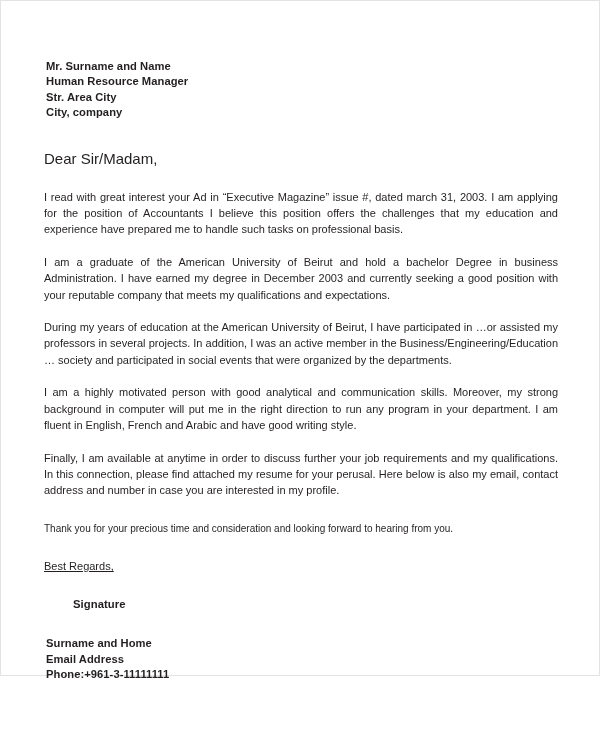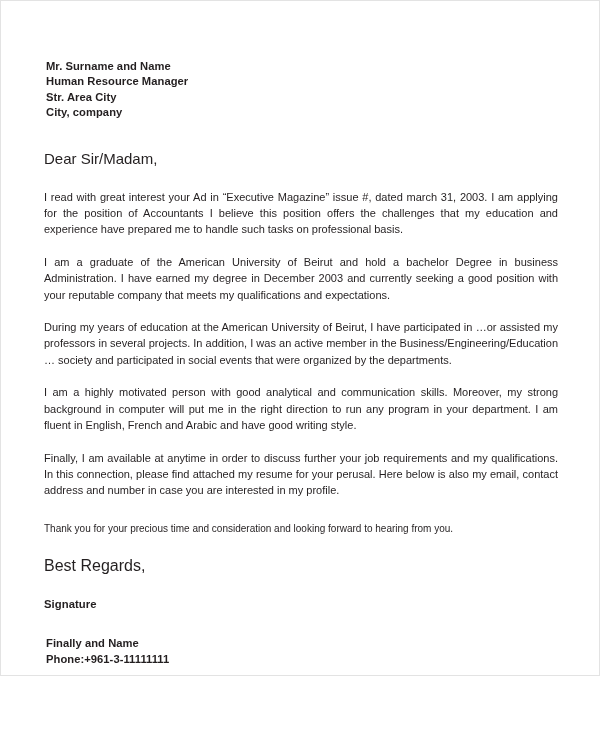--- a/index.html
+++ b/index.html
@@ -64,30 +64,32 @@
   }
   .para.first {
     padding-top: 22px;
   }
   .closing-line {
     font-size: 10px;
     line-height: 16.4px;
     padding-top: 22px;
   }
   .regards {
-    font-size: 16px;
+    font-size: 11px;
     line-height: 16.4px;
     padding-top: 21px;
+    text-decoration: underline;
   }
   .signature-label {
     font-size: 11.3px;
     font-weight: bold;
     line-height: 16.4px;
     padding-top: 21px;
     letter-spacing: 0.05px;
+    margin-left: 29px;
   }
 </style>
 </head>
 <body>
 
 <div class="page">
   <div class="letter">
 
     <div class="addr-block" id="recipient-block">
       <div class="line">Mr. Surname and Name</div>
@@ -102,19 +104,20 @@
     <p class="para">I am a graduate of the American University of Beirut and hold a bachelor Degree in business Administration. I have earned my degree in December 2003 and currently seeking a good position with your reputable company that meets my qualifications and expectations.</p>
     <p class="para">During my years of education at the American University of Beirut, I have participated in …or assisted my professors in several projects. In addition, I was an active member in the Business/Engineering/Education … society and participated in social events that were organized by the departments.</p>
     <p class="para">I am a highly motivated person with good analytical and communication skills. Moreover, my strong background in computer will put me in the right direction to run any program in your department. I am fluent in English, French and Arabic and have good writing style.</p>
     <p class="para">Finally, I am available at anytime in order to discuss further your job requirements and my qualifications. In this connection, please find attached my resume for your perusal. Here below is also my email, contact address and number in case you are interested in my profile.</p>
 
     <div class="closing-line">Thank you for your precious time and consideration and looking forward to hearing from you.</div>
     <div class="regards">Best Regards,</div>
     <div class="signature-label">Signature</div>
 
     <div class="addr-block" id="sender-block">
-      <div class="line">Finally and Name</div>
+      <div class="line">Surname and Home</div>
+      <div class="line">Email Address</div>
       <div class="line">Phone:+961-3-11111111</div>
 
     </div>
 
   </div>
 </div>
 
 </body></html>

